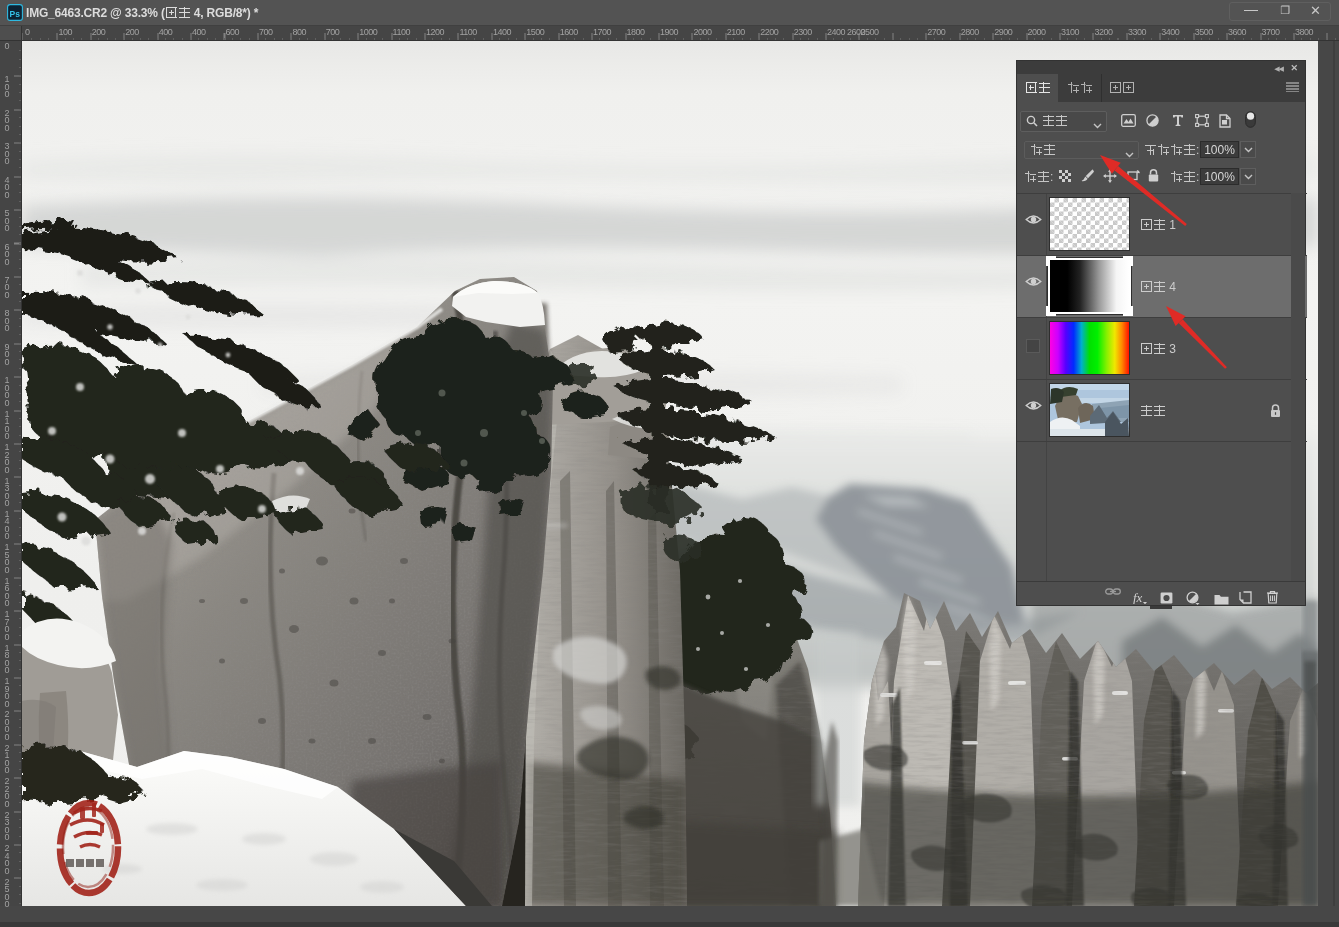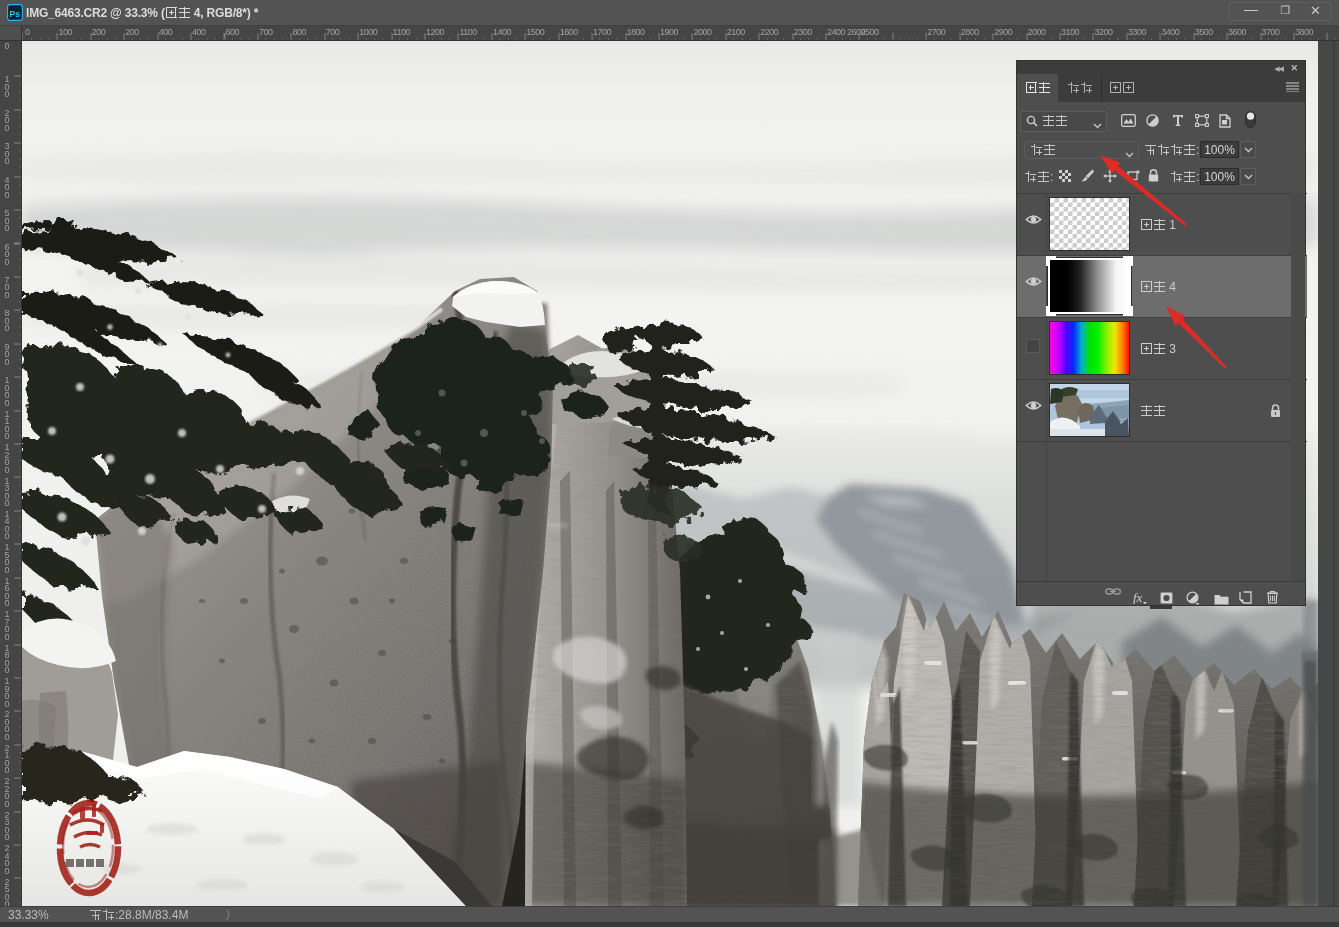--- a/index.html
+++ b/index.html
@@ -891,19 +891,14 @@
 
 <svg class="abs" style="left:0;top:0;pointer-events:none" width="1339" height="927">
       <polygon points="1100.0,155.0 1111.9,173.7 1120.7,162.8" fill="#df2b26"></polygon>
       <polygon points="1114.6,170.4 1185.2,225.9 1186.8,224.1 1118.0,166.1" fill="#df2b26"></polygon>
       <polygon points="1166.0,306.0 1175.6,326.0 1185.6,316.2" fill="#df2b26"></polygon>
       <polygon points="1178.6,323.0 1225.1,368.8 1226.9,367.2 1182.6,319.2" fill="#df2b26"></polygon>
     </svg>
 
 <div class="abs" style="left:1150px;top:606px;width:22px;height:3px;background:#3a3a3a"></div>
 <div class="abs" style="left:1333px;top:41px;width:2px;height:865px;background:#3e3e3e"></div>
-<div id="status">
- <span class="z">33.33%</span>
- <span class="d"><i class="cj cje "></i><i class="cj cjd "></i>:28.8M/83.4M</span>
- <span class="a">〉</span>
-</div>
 <div id="bottomedge"></div>
 
 </div>
 </body></html>

